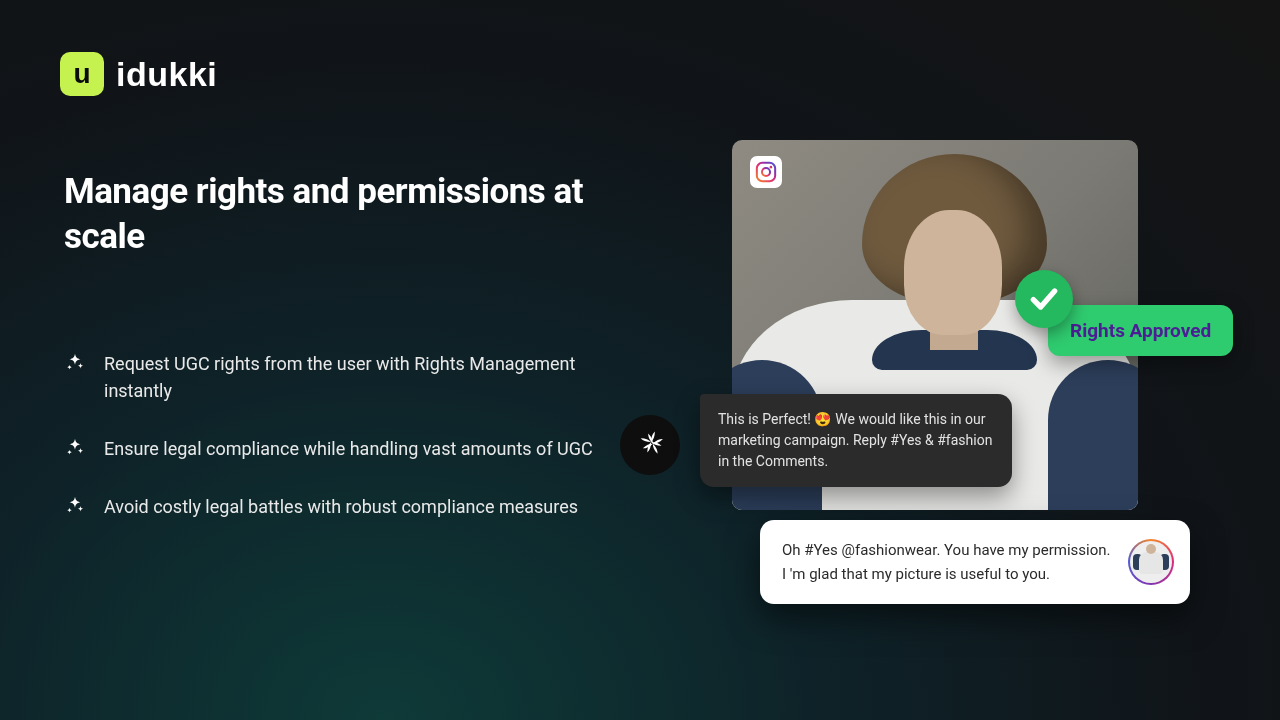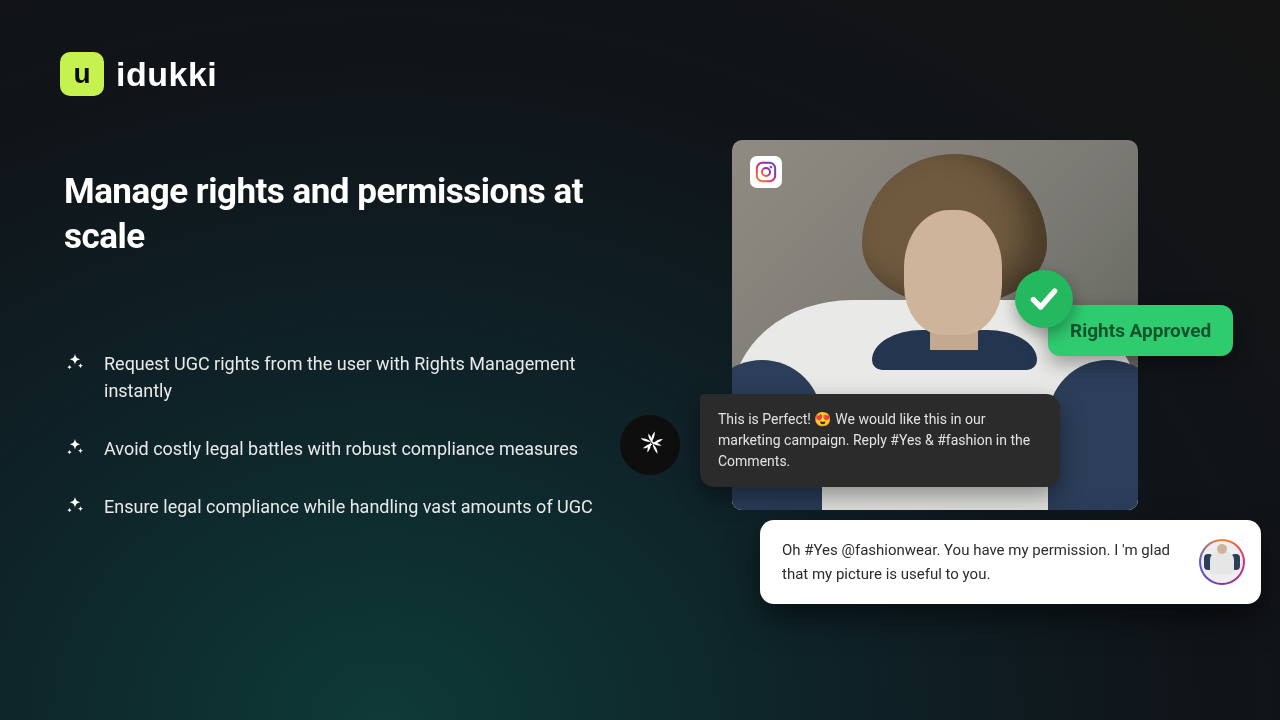--- a/index.html
+++ b/index.html
@@ -112,21 +112,21 @@
     background: #fff; border-radius: 7px;
     display: flex; align-items: center; justify-content: center;
   }
   .ig-badge svg { width: 22px; height: 22px; }
 
   
   .approved {
     position: absolute;
     left: 1048px; top: 305px;
     background: #2fcb6f;
-    color: #14532d;
+    color: #4c1d95;
     font-weight: 700; font-size: 19px;
     padding: 14px 22px;
     border-radius: 12px;
     box-shadow: 0 8px 20px rgba(0,0,0,.35);
   }
   .check-badge {
     position: absolute;
     left: 1015px; top: 270px;
     width: 58px; height: 58px;
     background: #24b85f;
@@ -143,34 +143,34 @@
     width: 60px; height: 60px;
     border-radius: 50%;
     background: #0e0e0e;
     display: flex; align-items: center; justify-content: center;
   }
   .brand-avatar svg { width: 38px; height: 38px; }
 
   .msg-dark {
     position: absolute;
     left: 700px; top: 394px;
-    width: 360px;
+    width: 312px;
     background: #2b2b2b;
     color: #e2e2e2;
     font-size: 14px; line-height: 1.5;
     padding: 15px 18px;
     border-radius: 4px 14px 14px 14px;
     box-shadow: 0 10px 24px rgba(0,0,0,.4);
   }
 
   
   .msg-light {
     position: absolute;
     left: 760px; top: 520px;
-    width: 501px;
+    width: 430px;
     background: #fff;
     color: #2b2b2b;
     font-size: 15px; line-height: 1.6;
     padding: 18px 72px 18px 22px;
     border-radius: 14px;
     box-shadow: 0 14px 32px rgba(0,0,0,.5);
   }
   .reply-avatar {
     position: absolute;
     right: 16px; top: 50%; transform: translateY(-50%);
@@ -210,27 +210,27 @@
     <div class="bullet">
       <svg class="sparkle-icon" viewBox="0 0 24 24" fill="#fff">
           <path d="M12 2c.7 3.9 2.1 5.3 6 6-3.9.7-5.3 2.1-6 6-.7-3.9-2.1-5.3-6-6 3.9-.7 5.3-2.1 6-6Zm6 10c.35 1.95 1.05 2.65 3 3-1.95.35-2.65 1.05-3 3-.35-1.95-1.05-2.65-3-3 1.95-.35 2.65-1.05 3-3ZM6 14c.3 1.6.9 2.2 2.5 2.5C6.9 16.8 6.3 17.4 6 19c-.3-1.6-.9-2.2-2.5-2.5C5.1 16.2 5.7 15.6 6 14Z"></path>
         </svg>
       <span>Request UGC rights from the user with Rights Management instantly</span>
     </div>
     <div class="bullet">
       <svg class="sparkle-icon" viewBox="0 0 24 24" fill="#fff">
           <path d="M12 2c.7 3.9 2.1 5.3 6 6-3.9.7-5.3 2.1-6 6-.7-3.9-2.1-5.3-6-6 3.9-.7 5.3-2.1 6-6Zm6 10c.35 1.95 1.05 2.65 3 3-1.95.35-2.65 1.05-3 3-.35-1.95-1.05-2.65-3-3 1.95-.35 2.65-1.05 3-3ZM6 14c.3 1.6.9 2.2 2.5 2.5C6.9 16.8 6.3 17.4 6 19c-.3-1.6-.9-2.2-2.5-2.5C5.1 16.2 5.7 15.6 6 14Z"></path>
         </svg>
-      <span>Avoid costly legal battles with robust compliance measures</span>
+      <span>Ensure legal compliance while handling vast amounts of UGC</span>
     </div>
     <div class="bullet">
       <svg class="sparkle-icon" viewBox="0 0 24 24" fill="#fff">
           <path d="M12 2c.7 3.9 2.1 5.3 6 6-3.9.7-5.3 2.1-6 6-.7-3.9-2.1-5.3-6-6 3.9-.7 5.3-2.1 6-6Zm6 10c.35 1.95 1.05 2.65 3 3-1.95.35-2.65 1.05-3 3-.35-1.95-1.05-2.65-3-3 1.95-.35 2.65-1.05 3-3ZM6 14c.3 1.6.9 2.2 2.5 2.5C6.9 16.8 6.3 17.4 6 19c-.3-1.6-.9-2.2-2.5-2.5C5.1 16.2 5.7 15.6 6 14Z"></path>
         </svg>
-      <span>Ensure legal compliance while handling vast amounts of UGC</span>
+      <span>Avoid costly legal battles with robust compliance measures</span>
     </div>
   </div>
 </div>
 
 <div class="panel">
   <div class="figure">
     <div class="shirt"></div>
     <div class="sleeve-l"></div>
       <div class="sleeve-r"></div>
     <div class="shirt-collar"></div>

